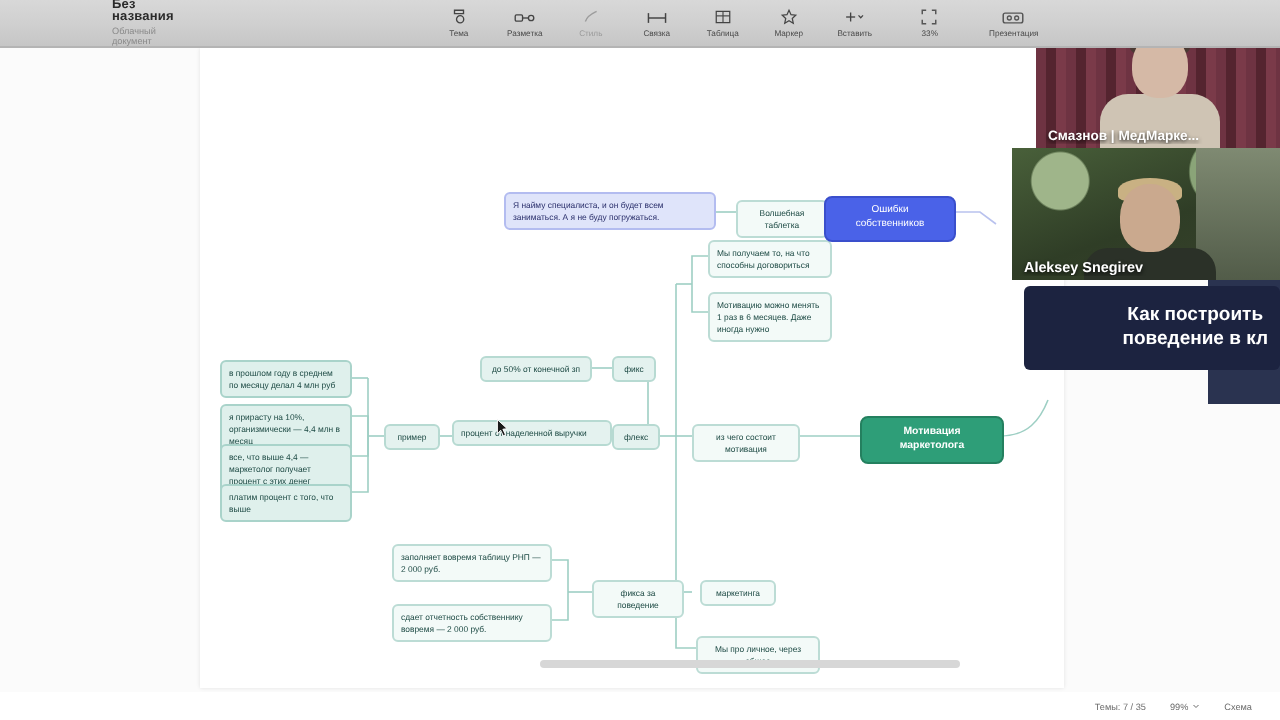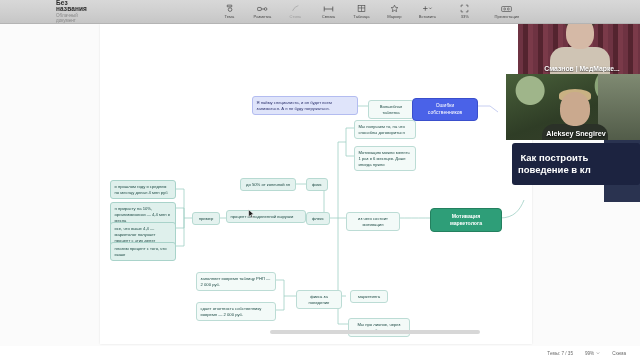--- a/index.html
+++ b/index.html
@@ -125,28 +125,28 @@
     border-radius:50% 50% 25% 25%; background:#c9b183;
   }
   #vid2 .body {
     position:absolute; left:36px; top:50px; width:66px; height:18px;
     border-radius:12px 12px 0 0; background:#2b3128;
   }
   .vcap {
     position:absolute; left:0; bottom:2px; width:100%;
     font-size:6.8px; font-weight:bold; color:#ffffff;
     text-shadow:0 1px 2px rgba(0,0,0,.85);
-    padding-left:6px; white-space:nowrap; overflow:hidden;text-align:center;
+    padding-left:6px; white-space:nowrap; overflow:hidden;
   }
   #vid2 .vcap { font-size:7.2px; }
 
   #banner {
     position:absolute; top:143px; left:512px; width:128px; height:42px;
     background:#1c2340; border-radius:3px; z-index:31;
-    display:flex; align-items:center; justify-content:flex-start;
+    display:flex; align-items:center; justify-content:flex-end;
     padding:0 6px;
   }
   #banner span {
     font-size:9.5px; font-weight:bold; color:#ffffff;
     line-height:1.28; text-align:center; white-space:nowrap; overflow:hidden;
   }
   #side-dark {
     position:absolute; top:140px; left:604px; width:36px; height:62px;
     background:#2a3350; z-index:29;
   }

